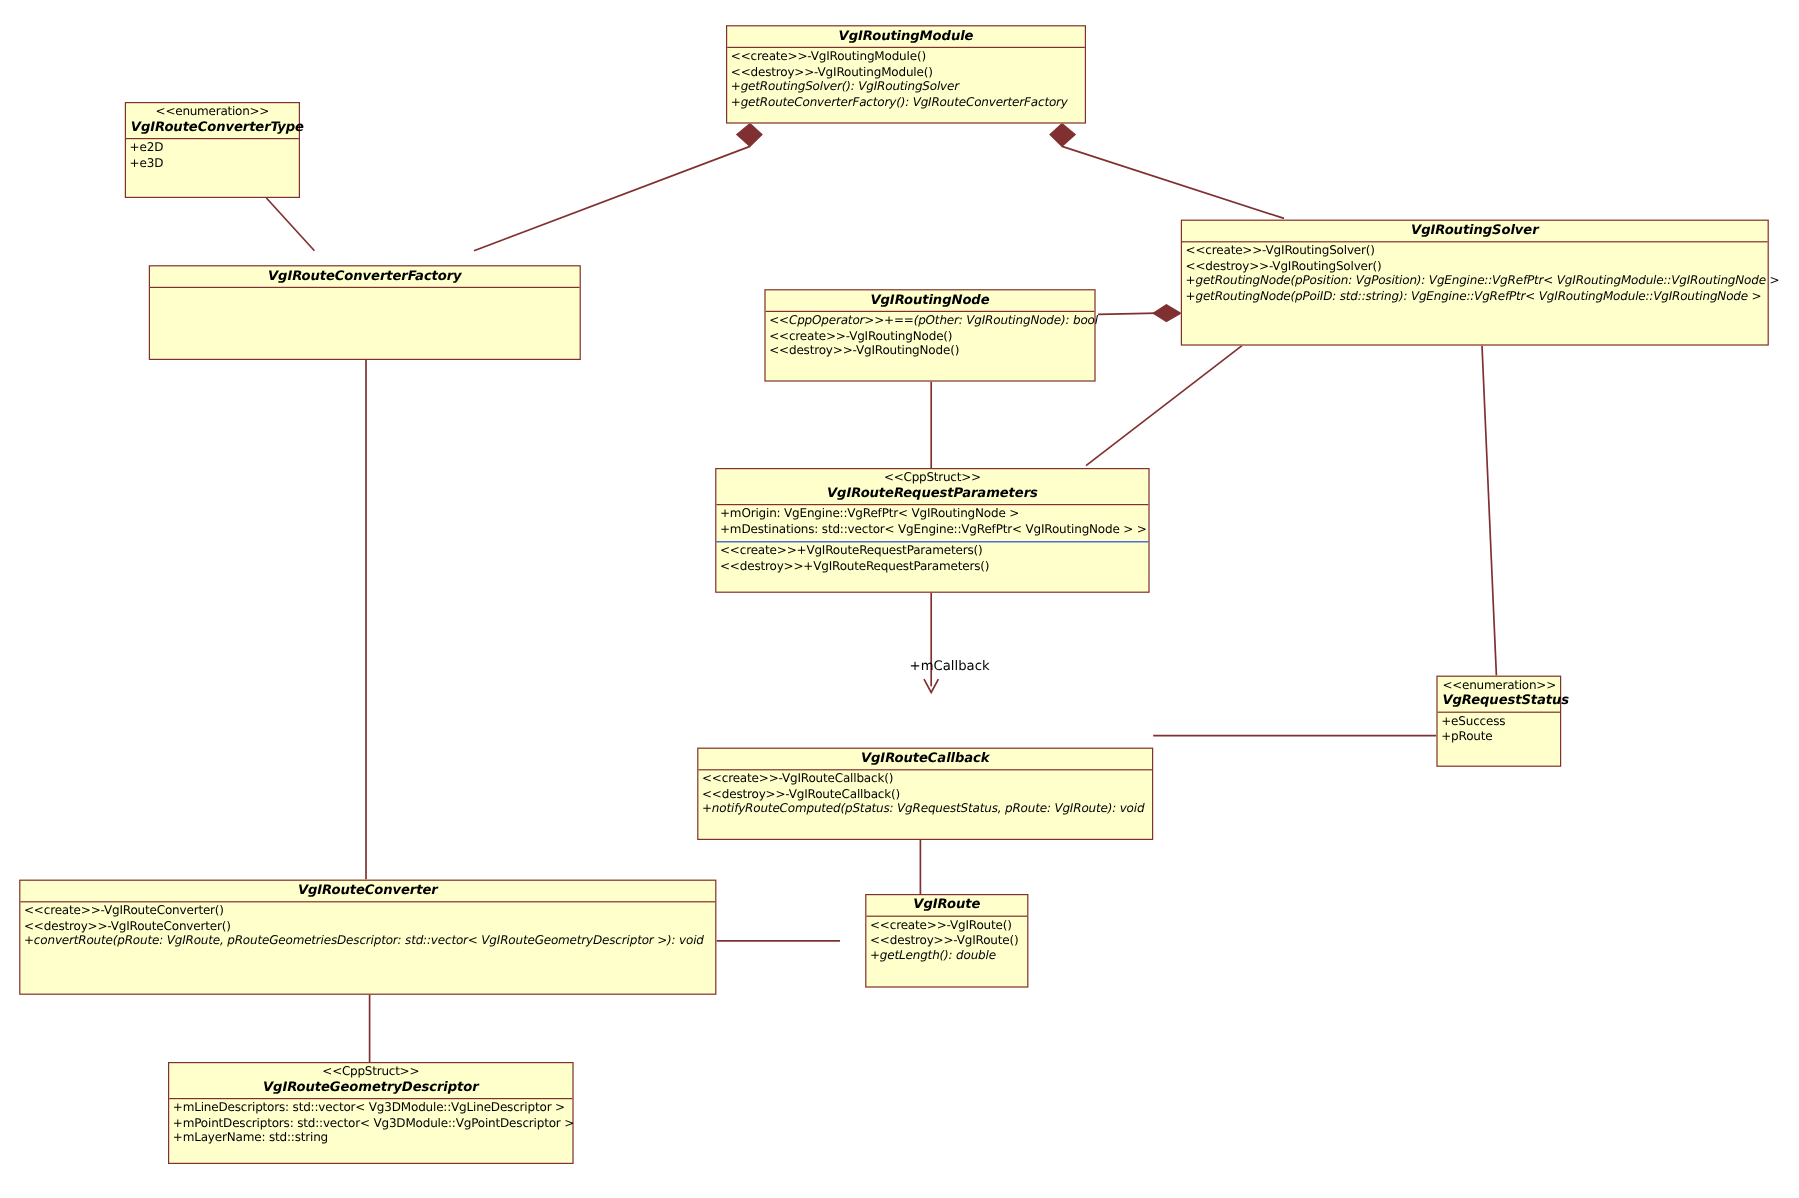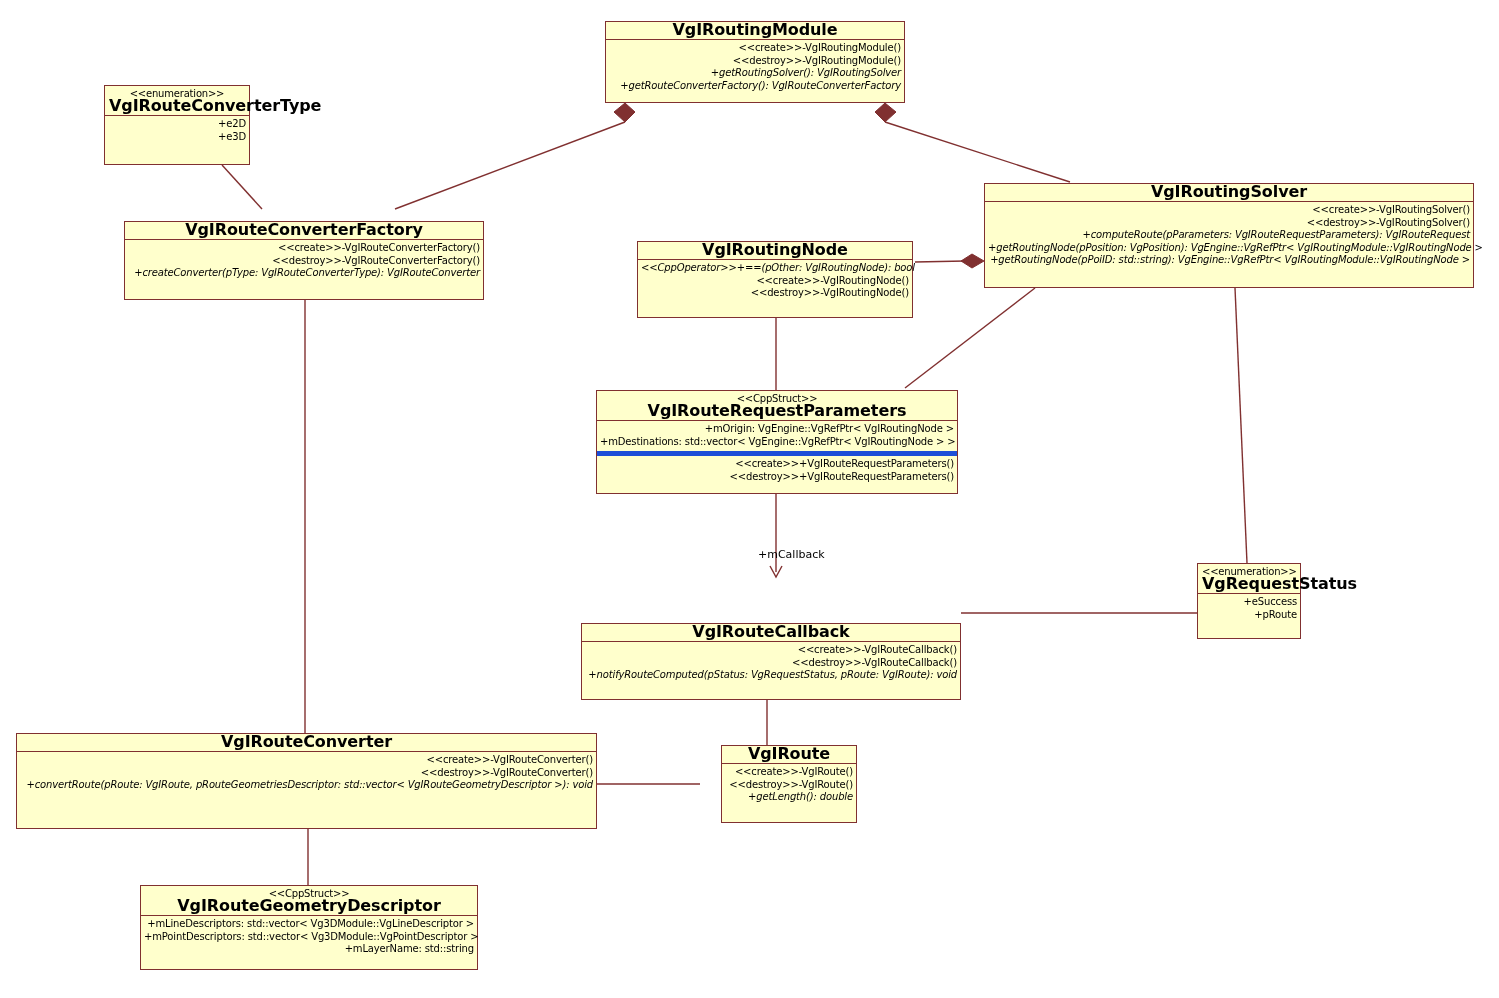--- a/index.html
+++ b/index.html
@@ -32,32 +32,32 @@
   }
   .stereotype {
     display: block;
     font-size: 10px;
     font-weight: normal;
     color: #000000;
     letter-spacing: -0.2px;
   }
   .class-name {
     display: block;
-    font-size: 16px;
+    font-size: 11px;
     font-weight: bold;
     color: #000000;
     letter-spacing: -0.1px;
+    font-style: italic;
   }
   .uml-section {
     box-sizing: border-box;
     padding: 2px 3px 3px 3px;
-    text-align: right;
   }
   .uml-section + .uml-section {
-    border-top: 5px solid #1d4ed8;
+    border-top: 1px solid #1d4ed8;
   }
   .member {
     font-size: 10px;
     line-height: 12.5px;
     color: #000000;
     white-space: nowrap;
     letter-spacing: -0.15px;
   }
   .member.italic {
     font-style: italic;
@@ -146,35 +146,29 @@
     <div class="uml-section">
       <div class="member">+e2D</div>
       <div class="member">+e3D</div>
     </div>
   </div>
 
   <div class="uml-class" style="left:124px; top:221px; width:360px; height:79px;">
     <div class="uml-header">
       <span class="class-name">VgIRouteConverterFactory</span>
     </div>
-    <div class="uml-section">
-      <div class="member">&lt;&lt;create&gt;&gt;-VgIRouteConverterFactory()</div>
-      <div class="member">&lt;&lt;destroy&gt;&gt;-VgIRouteConverterFactory()</div>
-      <div class="member italic">+createConverter(pType: VgIRouteConverterType): VgIRouteConverter</div>
-    </div>
   </div>
 
   <div class="uml-class" style="left:984px; top:183px; width:490px; height:105px;">
     <div class="uml-header">
       <span class="class-name">VgIRoutingSolver</span>
     </div>
     <div class="uml-section">
       <div class="member">&lt;&lt;create&gt;&gt;-VgIRoutingSolver()</div>
       <div class="member">&lt;&lt;destroy&gt;&gt;-VgIRoutingSolver()</div>
-      <div class="member italic">+computeRoute(pParameters: VgIRouteRequestParameters): VgIRouteRequest</div>
       <div class="member italic">+getRoutingNode(pPosition: VgPosition): VgEngine::VgRefPtr&lt; VgIRoutingModule::VgIRoutingNode &gt;</div>
       <div class="member italic">+getRoutingNode(pPoiID: std::string): VgEngine::VgRefPtr&lt; VgIRoutingModule::VgIRoutingNode &gt;</div>
     </div>
   </div>
 
   <div class="uml-class" style="left:637px; top:241px; width:276px; height:77px;">
     <div class="uml-header">
       <span class="class-name">VgIRoutingNode</span>
     </div>
     <div class="uml-section">

